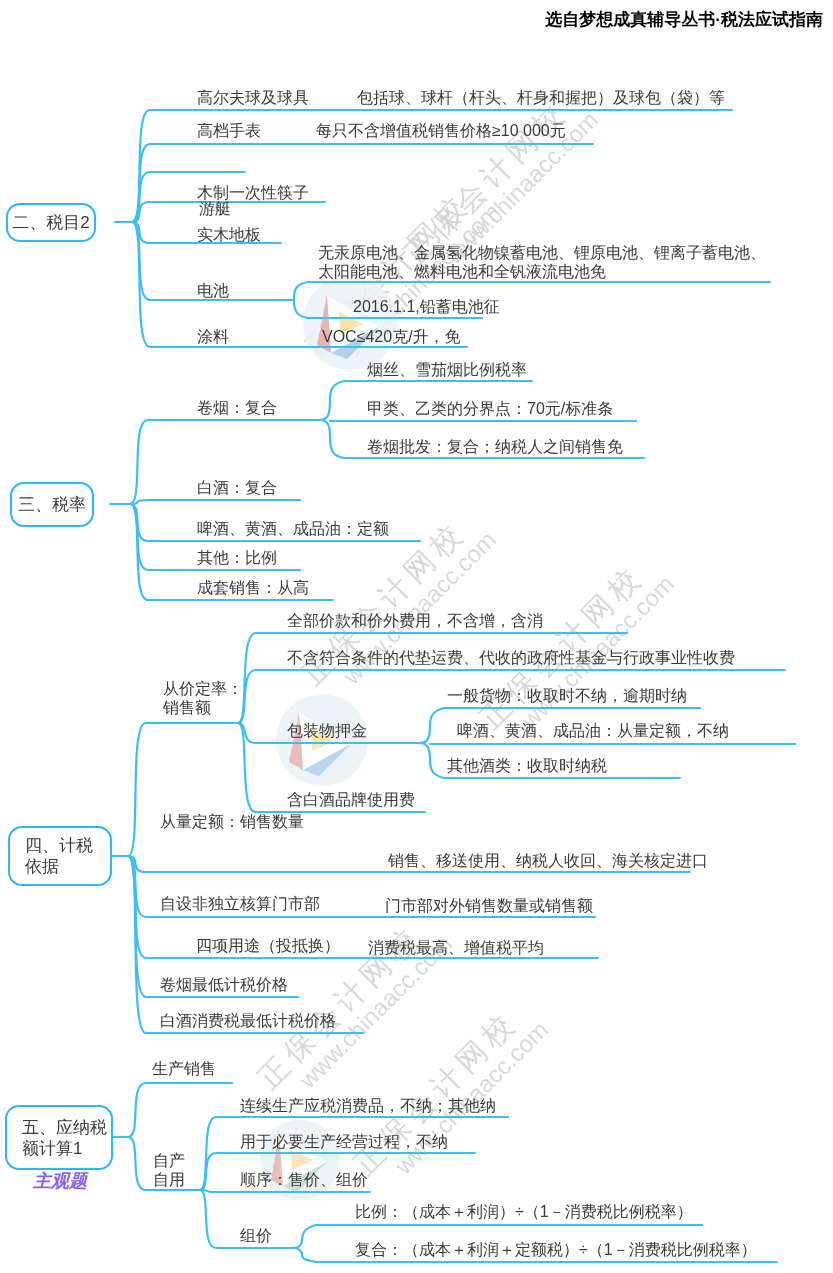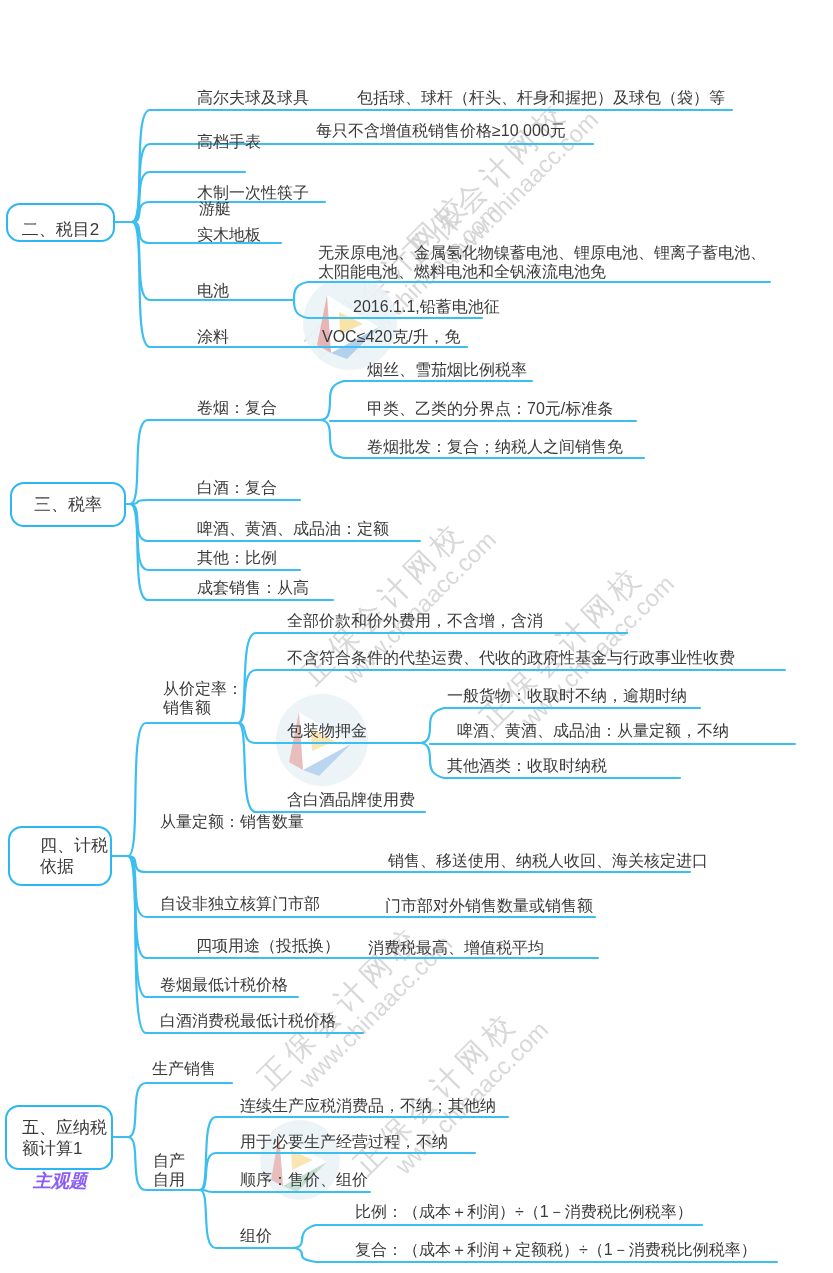--- a/index.html
+++ b/index.html
@@ -118,38 +118,39 @@
       <path d="M200 1190 C211 1190 200 1117 216 1117 H508"></path>
       <path d="M200 1190 C211 1190 200 1153 216 1153 H475"></path>
       <path d="M200 1190 C211 1190 202 1192 216 1192 H370"></path>
       <path d="M200 1190 C211 1190 200 1248 216 1248 H292"></path>
       <path d="M316 1225 C304 1228 302 1234 302 1240 C302 1245 300 1248 292 1248 C300 1248 302 1251 302 1255 C302 1258 304 1260 316 1262"></path>
       <path d="M316 1225 H702"></path>
       <path d="M316 1262 H777"></path>
     </g>
   </svg>
 
+  <div class="hdr">选自梦想成真辅导丛书·税法应试指南</div>
 
-  <div class="node center" style="left:6px;top:203px;width:109px;height:39px;align-items:flex-end;">
+  <div class="node center" style="left:6px;top:203px;width:90px;height:39px;">
     <span class="inner">二、税目2</span>
   </div>
-  <div class="node center" style="left:10px;top:482px;width:116px;height:45px;">
+  <div class="node center" style="left:10px;top:482px;width:84px;height:45px;">
     <span class="inner">三、税率</span>
   </div>
-  <div class="node" style="left:8px;top:826px;width:104px;height:60px;padding-left:30px;">
+  <div class="node" style="left:8px;top:826px;width:104px;height:60px;padding-left:15px;">
     <span class="inner" style="width:72px;">四、计税依据</span>
   </div>
   <div class="node" style="left:5px;top:1105px;width:108px;height:65px;padding-left:15px;">
     <span class="inner" style="width:88px;">五、应纳税额计算1</span>
   </div>
   <div class="badge" style="left:33px;top:1169px;">主观题</div>
 
   <div class="lbl" style="left:197px;top:88px;">高尔夫球及球具</div>
   <div class="lbl" style="left:357px;top:88px;">包括球、球杆（杆头、杆身和握把）及球包（袋）等</div>
-  <div class="lbl" style="left:197px;top:121px;margin-top:11px;">高档手表</div>
+  <div class="lbl" style="left:197px;top:121px;">高档手表</div>
   <div class="lbl" style="left:316px;top:121px;">每只不含增值税销售价格≥10 000元</div>
   <div class="lbl" style="left:199px;top:155px;margin-top:44px;">游艇</div>
   <div class="lbl" style="left:197px;top:183px;">木制一次性筷子</div>
   <div class="lbl" style="left:197px;top:225px;">实木地板</div>
   <div class="lbl" style="left:197px;top:281px;">电池</div>
   <div class="lbl wrap" style="left:318px;top:243px;width:452px;">无汞原电池、金属氢化物镍蓄电池、锂原电池、锂离子蓄电池、太阳能电池、燃料电池和全钒液流电池免</div>
   <div class="lbl" style="left:325px;top:297px;margin-left:28px;">2016.1.1,铅蓄电池征</div>
   <div class="lbl" style="left:197px;top:327px;">涂料</div>
   <div class="lbl" style="left:322px;top:327px;">VOC≤420克/升，免</div>
 

